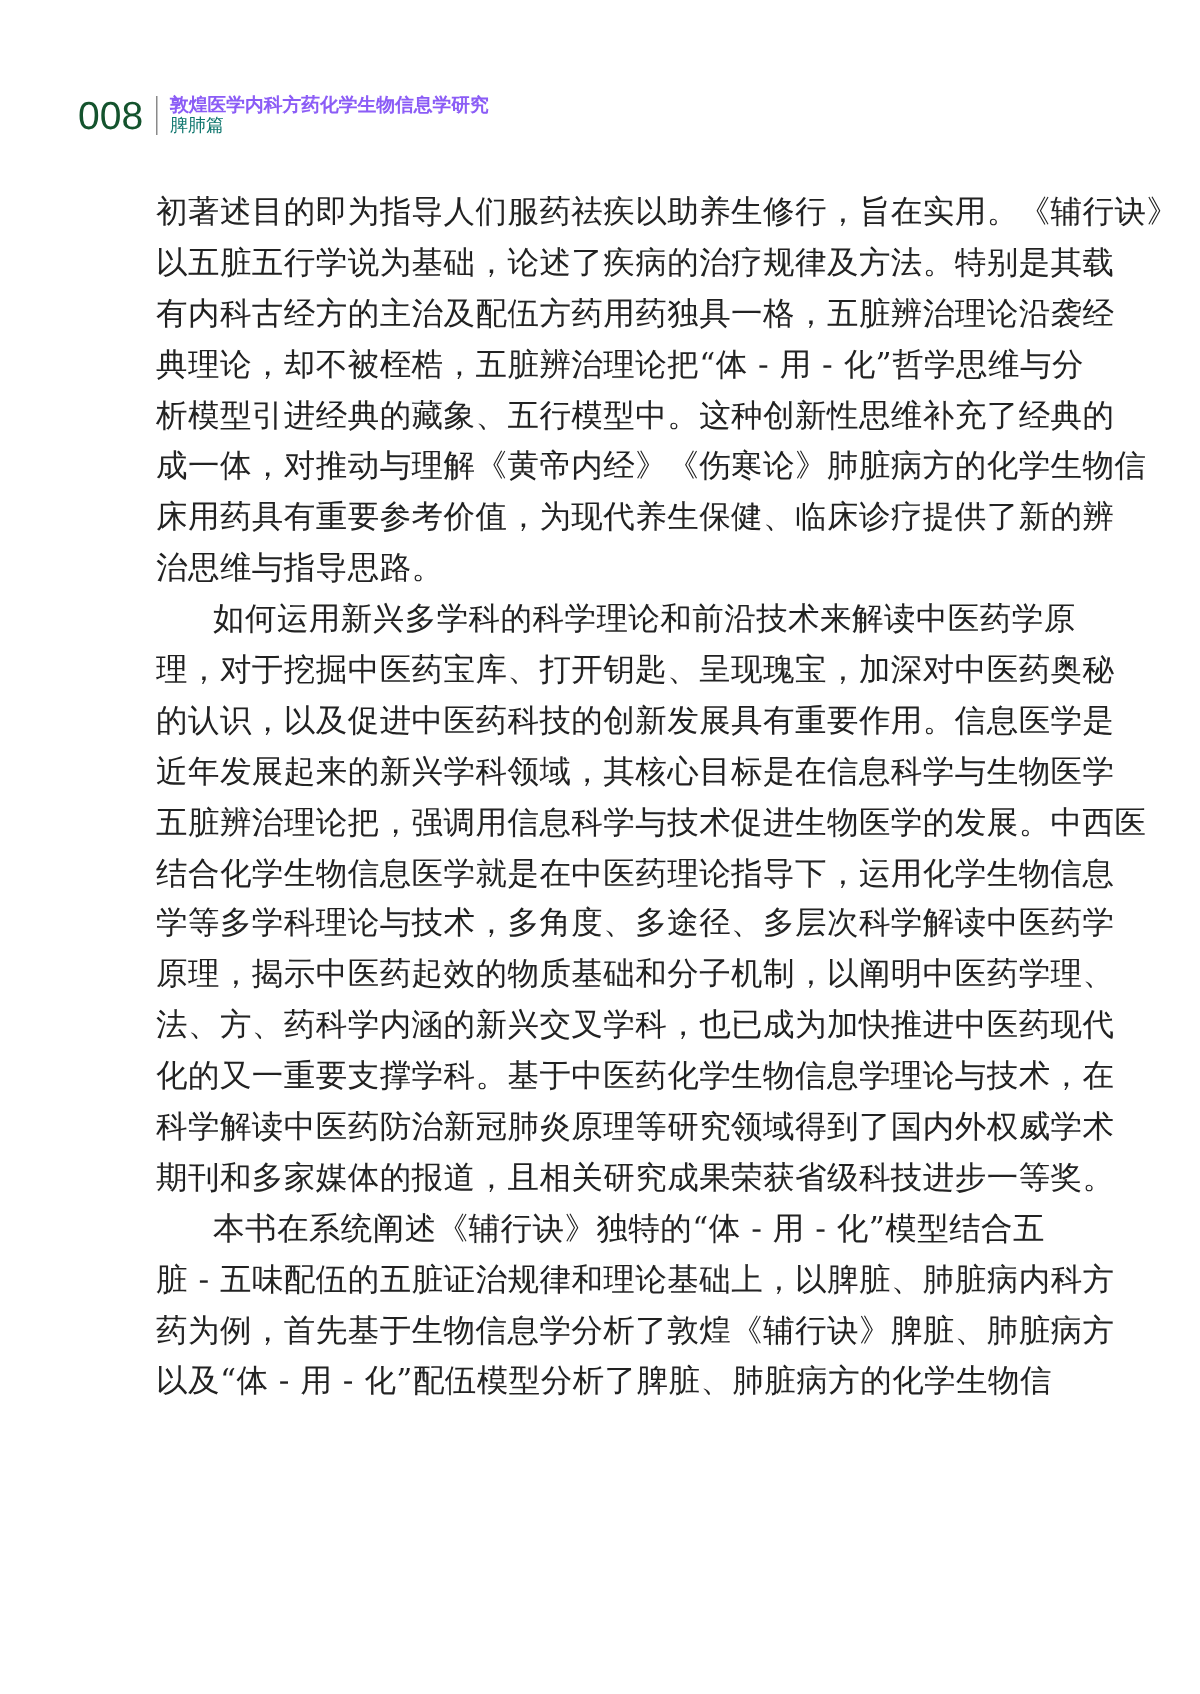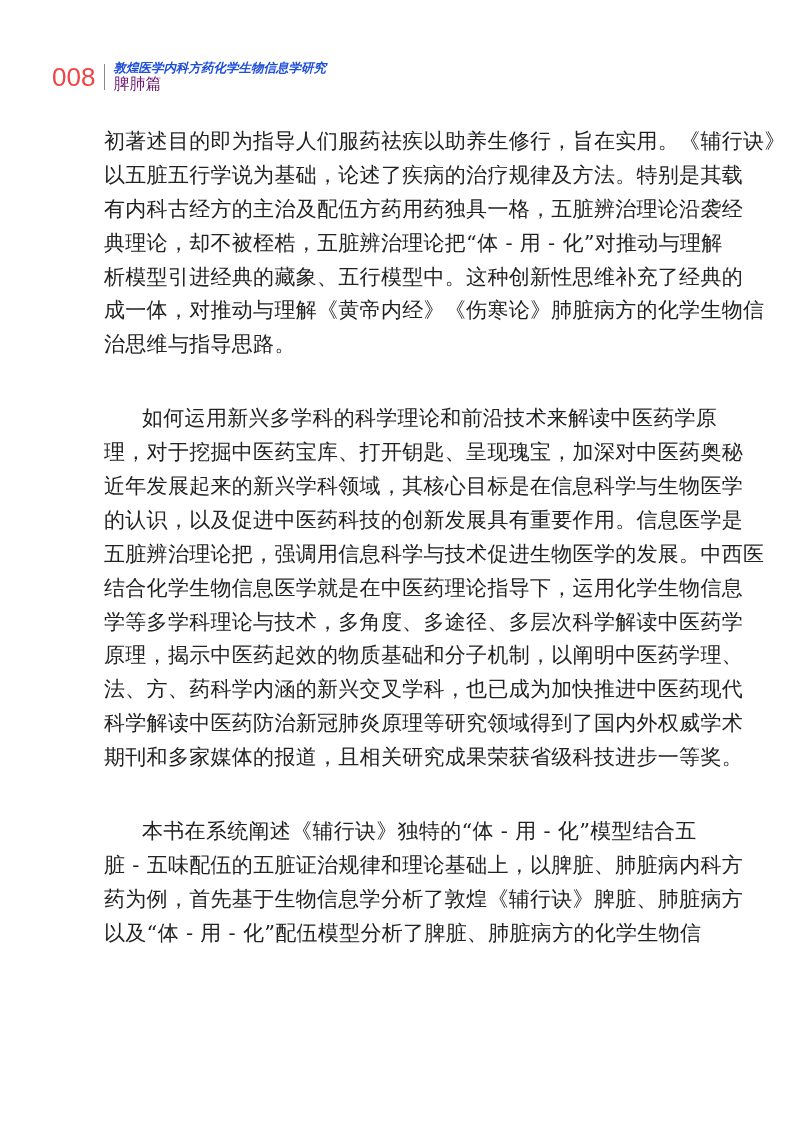--- a/index.html
+++ b/index.html
@@ -1,59 +1,61 @@
 <!DOCTYPE html>
 <html><head>
 <meta charset="utf-8">
 <style>
   html, body { margin:0; padding:0; background:#ffffff; }
   body { width:800px; height:1129px; position:relative; overflow:hidden; }
   .header { position:absolute; left:52px; top:60px; height:34px; display:flex; align-items:center; }
-  .page-num { font-family:"Liberation Sans","DejaVu Sans",sans-serif; font-size:26px; color:#ef4444; letter-spacing:0px; line-height:1; }
+  .page-num { font-family:"Liberation Sans","DejaVu Sans",sans-serif; font-size:26px; color:#14532d; letter-spacing:0px; line-height:1; }
   .divider { width:1px; height:26px; background:#8a8a8a; margin:0 8px 0 9px; }
   .titles { display:flex; flex-direction:column; line-height:1.12; font-family:"DejaVu Sans",sans-serif; }
-  .title-main { font-size:12.5px; color:#1d4ed8; font-weight:bold;font-style:italic; }
-  .title-sub { font-size:16px; color:#701a75; }
+  .title-main { font-size:12.5px; color:#8b5cf6; font-weight:bold; }
+  .title-sub { font-size:12px; color:#0f766e; }
   .body { position:absolute; left:104px; top:125px; width:592px; font-family:"DejaVu Serif","Liberation Serif",serif; font-size:21px; color:#222; line-height:33.9px; }
   .line { white-space:nowrap; display:block; height:33.9px; text-align:justify; text-align-last:justify; letter-spacing:0.3px; }
   .line.last { text-align-last:left; }
-  .line.indent { padding-left:38px;margin-top:40px; }
+  .line.indent { padding-left:38px; }
 </style>
 </head>
 <body>
 
 <div class="header">
   <span class="page-num">008</span>
   <span class="divider"></span>
   <div class="titles">
     <span class="title-main">敦煌医学内科方药化学生物信息学研究</span>
     <span class="title-sub">脾肺篇</span>
   </div>
 </div>
 
 <div class="body">
   <div>
     <span class="line">初著述目的即为指导人们服药祛疾以助养生修行，旨在实用。《辅行诀》</span>
     <span class="line">以五脏五行学说为基础，论述了疾病的治疗规律及方法。特别是其载</span>
     <span class="line">有内科古经方的主治及配伍方药用药独具一格，五脏辨治理论沿袭经</span>
-    <span class="line">典理论，却不被桎梏，五脏辨治理论把“体 - 用 - 化”对推动与理解</span>
+    <span class="line">典理论，却不被桎梏，五脏辨治理论把“体 - 用 - 化”哲学思维与分</span>
     <span class="line">析模型引进经典的藏象、五行模型中。这种创新性思维补充了经典的</span>
     <span class="line">成一体，对推动与理解《黄帝内经》《伤寒论》肺脏病方的化学生物信</span>
+    <span class="line">床用药具有重要参考价值，为现代养生保健、临床诊疗提供了新的辨</span>
     <span class="line last">治思维与指导思路。</span>
   </div>
   <div>
     <span class="line indent">如何运用新兴多学科的科学理论和前沿技术来解读中医药学原</span>
     <span class="line">理，对于挖掘中医药宝库、打开钥匙、呈现瑰宝，加深对中医药奥秘</span>
+    <span class="line">的认识，以及促进中医药科技的创新发展具有重要作用。信息医学是</span>
     <span class="line">近年发展起来的新兴学科领域，其核心目标是在信息科学与生物医学</span>
-    <span class="line">的认识，以及促进中医药科技的创新发展具有重要作用。信息医学是</span>
     <span class="line">五脏辨治理论把，强调用信息科学与技术促进生物医学的发展。中西医</span>
     <span class="line">结合化学生物信息医学就是在中医药理论指导下，运用化学生物信息</span>
     <span class="line">学等多学科理论与技术，多角度、多途径、多层次科学解读中医药学</span>
     <span class="line">原理，揭示中医药起效的物质基础和分子机制，以阐明中医药学理、</span>
     <span class="line">法、方、药科学内涵的新兴交叉学科，也已成为加快推进中医药现代</span>
+    <span class="line">化的又一重要支撑学科。基于中医药化学生物信息学理论与技术，在</span>
     <span class="line">科学解读中医药防治新冠肺炎原理等研究领域得到了国内外权威学术</span>
     <span class="line last">期刊和多家媒体的报道，且相关研究成果荣获省级科技进步一等奖。</span>
   </div>
   <div>
     <span class="line indent">本书在系统阐述《辅行诀》独特的“体 - 用 - 化”模型结合五</span>
     <span class="line">脏 - 五味配伍的五脏证治规律和理论基础上，以脾脏、肺脏病内科方</span>
     <span class="line">药为例，首先基于生物信息学分析了敦煌《辅行诀》脾脏、肺脏病方</span>
     <span class="line">以及“体 - 用 - 化”配伍模型分析了脾脏、肺脏病方的化学生物信</span>
   </div>
 </div>

